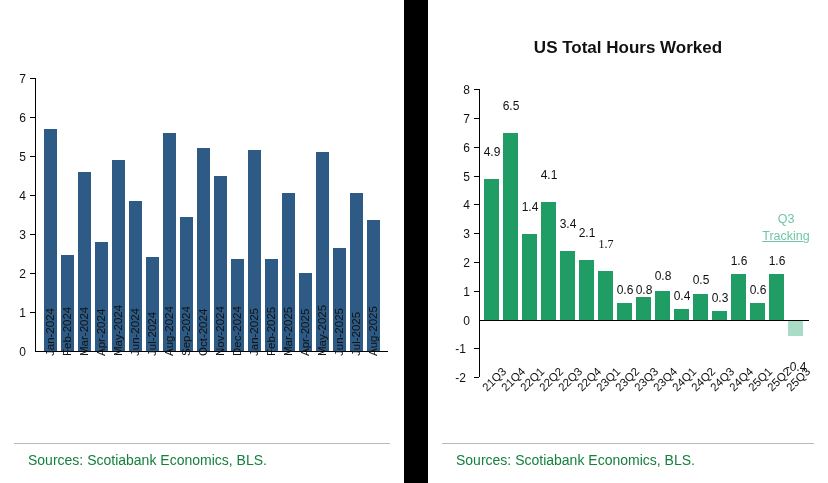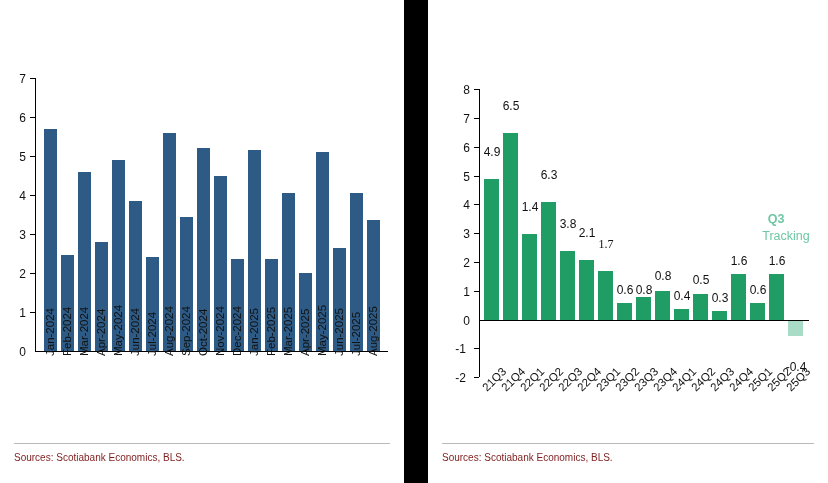--- a/index.html
+++ b/index.html
@@ -24,21 +24,21 @@
     position:absolute;font-size:11.5px;color:#111;white-space:nowrap;
     transform-origin:left top;transform:rotate(-90deg);
   }
   .xlab-r{
     position:absolute;font-size:11.5px;color:#111;white-space:nowrap;
     transform-origin:left top;transform:rotate(-45deg);
   }
   .dlab{position:absolute;font-size:12px;color:#111;text-align:center;white-space:nowrap;}
   .note{position:absolute;font-size:12.5px;color:#6fc7a4;text-align:center;white-space:nowrap;line-height:16px;}
   .srcline{position:absolute;left:14px;right:14px;height:1px;background:#b9b9b9;}
-  .source{position:absolute;font-size:10px;color:#7f1d1d;}
+  .source{position:absolute;font-size:14px;color:#15803d;margin-left:14px;}
 </style>
 </head>
 <body>
 
 <div class="wrap">
 
   <div class="panel" id="panel-left">
 
 
     <div class="ytick" style="left:4px;top:72px;">7</div>
@@ -102,20 +102,21 @@
     <div class="xlab" style="left:333px;top:356px;">Jun-2025</div>
     <div class="xlab" style="left:350px;top:356px;">Jul-2025</div>
     <div class="xlab" style="left:367px;top:356px;">Aug-2025</div>
 
     <div class="srcline" style="top:443px;"></div>
     <div class="source" style="left:14px;top:452px;">Sources: Scotiabank Economics, BLS.</div>
   </div>
 
   <div class="panel" id="panel-right">
 
+    <div class="ptitle">US Total Hours Worked</div>
 
     <div class="ytick" style="left:20px;top:83px;">8</div>
     <div class="ytick" style="left:20px;top:112px;">7</div>
     <div class="ytick" style="left:20px;top:141px;">6</div>
     <div class="ytick" style="left:20px;top:170px;">5</div>
     <div class="ytick" style="left:20px;top:198px;">4</div>
     <div class="ytick" style="left:20px;top:227px;">3</div>
     <div class="ytick" style="left:20px;top:256px;">2</div>
     <div class="ytick" style="left:20px;top:285px;">1</div>
     <div class="ytick" style="left:20px;top:314px;">0</div>
@@ -150,37 +151,37 @@
     <div class="bar green" style="left:265px;top:294px;width:15px;height:26px;"></div>
     <div class="bar green" style="left:284px;top:311px;width:15px;height:9px;"></div>
     <div class="bar green" style="left:303px;top:274px;width:15px;height:46px;"></div>
     <div class="bar green" style="left:322px;top:303px;width:15px;height:17px;"></div>
     <div class="bar green" style="left:341px;top:274px;width:15px;height:46px;"></div>
     <div class="bar ghost" style="left:360px;top:321px;width:15px;height:15px;"></div>
 
     <div class="dlab" style="left:43px;top:145px;width:42px;">4.9</div>
     <div class="dlab" style="left:62px;top:99px;width:42px;">6.5</div>
     <div class="dlab" style="left:81px;top:200px;width:42px;">1.4</div>
-    <div class="dlab" style="left:100px;top:168px;width:42px;">6.3</div>
-    <div class="dlab" style="left:119px;top:217px;width:42px;">3.8</div>
+    <div class="dlab" style="left:100px;top:168px;width:42px;">4.1</div>
+    <div class="dlab" style="left:119px;top:217px;width:42px;">3.4</div>
     <div class="dlab" style="left:138px;top:226px;width:42px;">2.1</div>
     <div class="dlab" style="left:157px;top:237px;width:42px;font-family:Liberation Serif, serif;">1.7</div>
     <div class="dlab" style="left:176px;top:283px;width:42px;">0.6</div>
     <div class="dlab" style="left:195px;top:283px;width:42px;">0.8</div>
     <div class="dlab" style="left:214px;top:269px;width:42px;">0.8</div>
     <div class="dlab" style="left:233px;top:289px;width:42px;">0.4</div>
     <div class="dlab" style="left:252px;top:273px;width:42px;">0.5</div>
     <div class="dlab" style="left:271px;top:291px;width:42px;">0.3</div>
     <div class="dlab" style="left:290px;top:254px;width:42px;">1.6</div>
     <div class="dlab" style="left:309px;top:283px;width:42px;">0.6</div>
     <div class="dlab" style="left:328px;top:254px;width:42px;">1.6</div>
     <div class="dlab" style="left:347px;top:360px;width:42px;">-0.4</div>
 
-    <div class="note" style="left:308px;top:211px;width:80px;font-weight:bold;">Q3</div>
-    <div class="note" style="left:318px;top:228px;width:80px;">Tracking</div>
+    <div class="note" style="left:318px;top:211px;width:80px;">Q3</div>
+    <div class="note" style="left:318px;top:228px;width:80px;text-decoration:underline;">Tracking</div>
 
     <div class="xlab-r" style="left:52px;top:385px;">21Q3</div>
     <div class="xlab-r" style="left:71px;top:385px;">21Q4</div>
     <div class="xlab-r" style="left:90px;top:385px;">22Q1</div>
     <div class="xlab-r" style="left:109px;top:385px;">22Q2</div>
     <div class="xlab-r" style="left:128px;top:385px;">22Q3</div>
     <div class="xlab-r" style="left:147px;top:385px;">22Q4</div>
     <div class="xlab-r" style="left:166px;top:385px;">23Q1</div>
     <div class="xlab-r" style="left:185px;top:385px;">23Q2</div>
     <div class="xlab-r" style="left:204px;top:385px;">23Q3</div>

